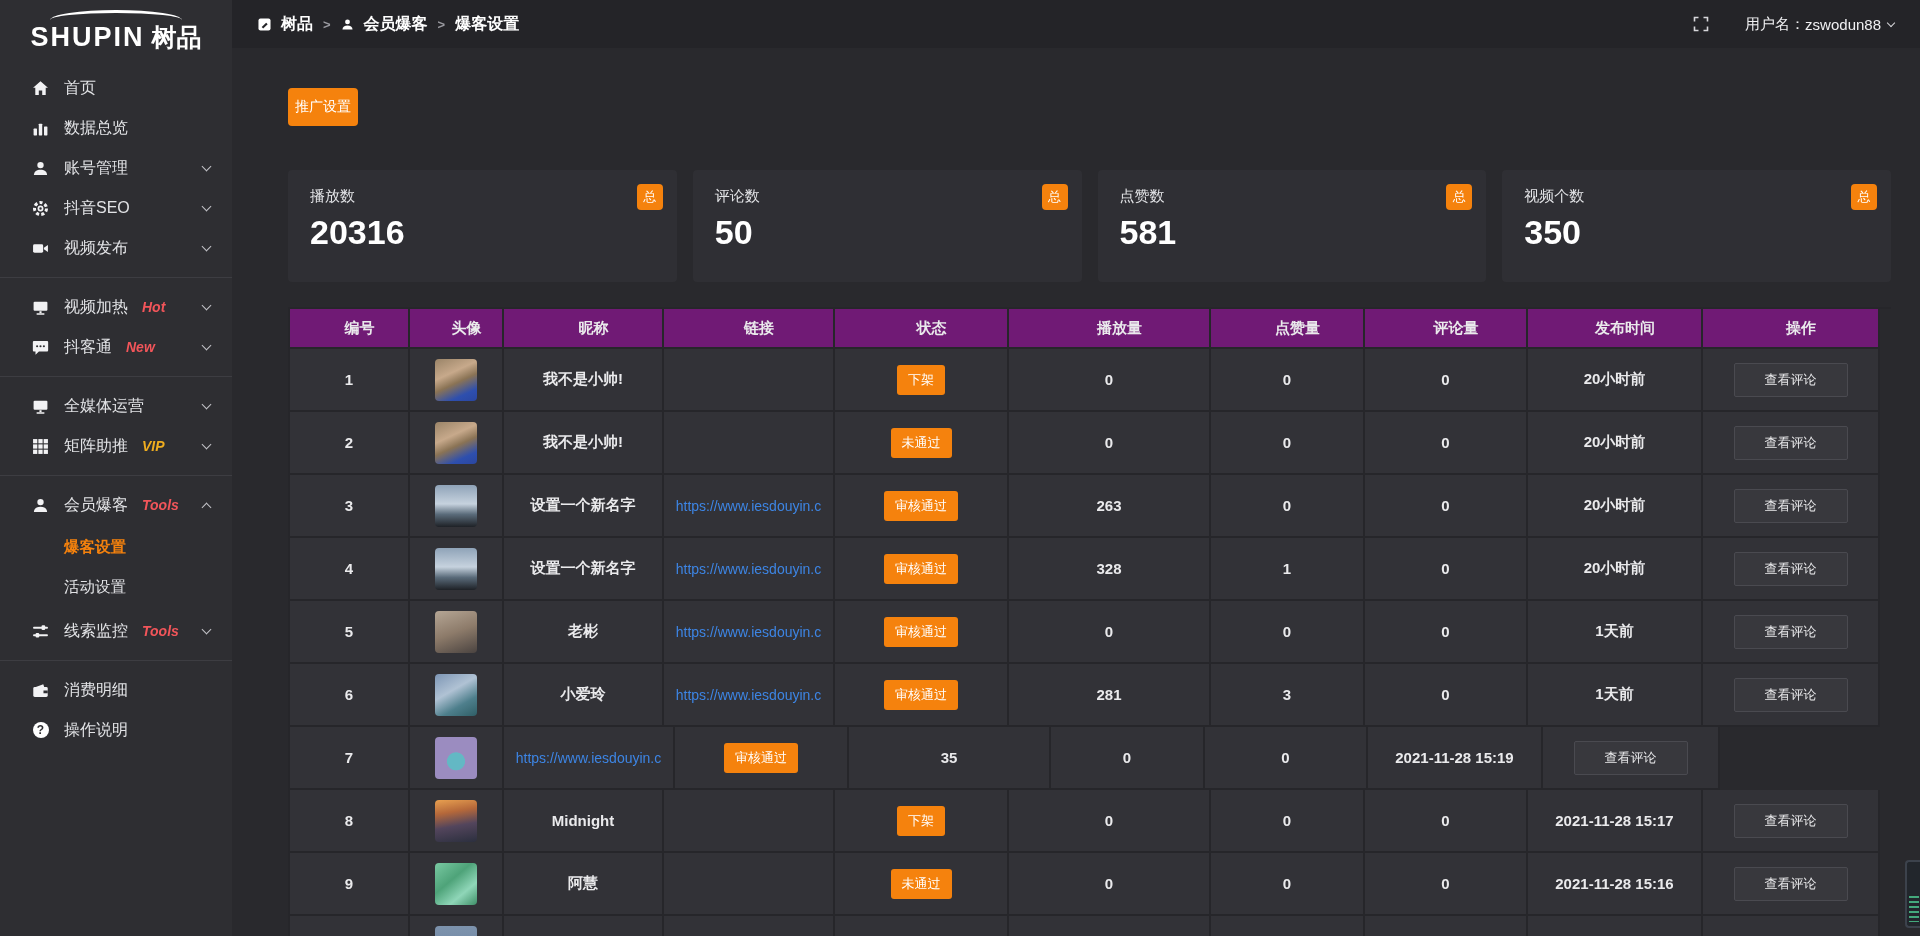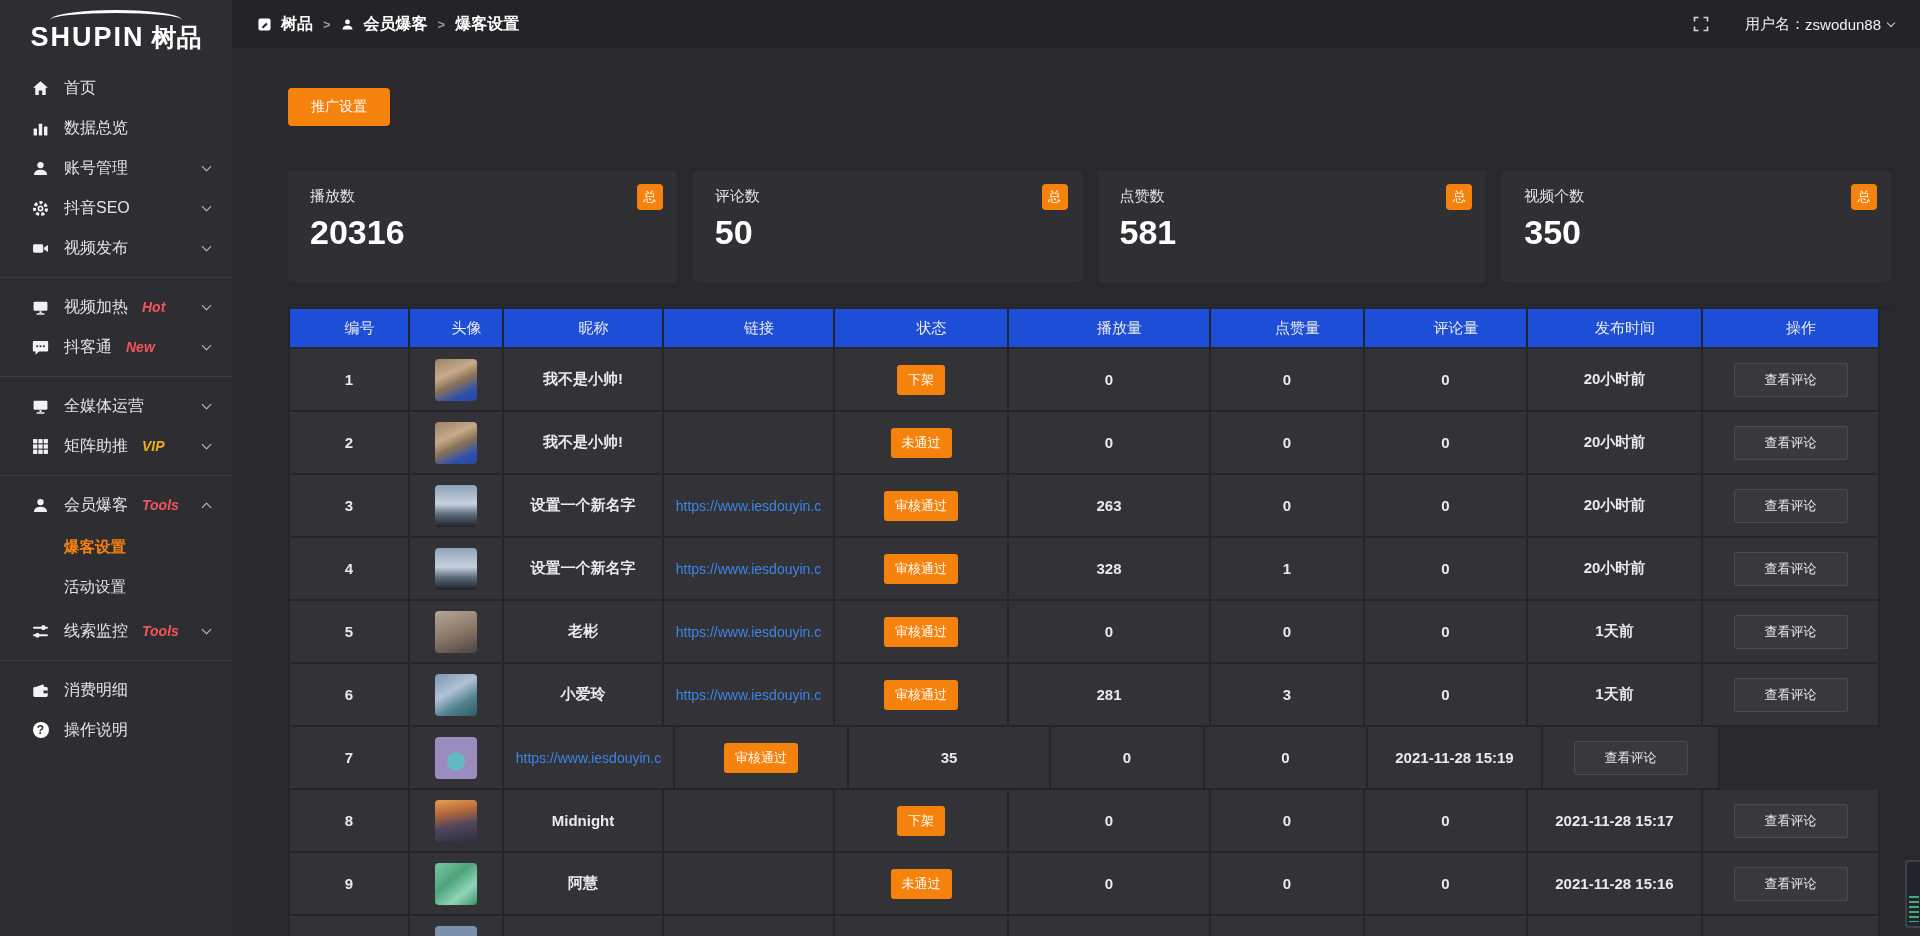--- a/index.html
+++ b/index.html
@@ -53,40 +53,40 @@
   .user-box { display:flex; align-items:center; font-size:15px; color:#f0f0f2;
     cursor:pointer; }
   .user-caret { width:6px; height:6px; border-right:1.5px solid #d6d6da;
     border-bottom:1.5px solid #d6d6da; transform:rotate(45deg);
     margin:-2px 0 0 7px; }
 
   
   .main { position:absolute; left:232px; top:48px; right:0; bottom:0;
     padding:40px 29px 0 56px; overflow:hidden; background:#29292d; }
   .promo-btn { background:#f5820d; border:none; color:#fff; font-size:14px;
-    padding:10px 23px; border-radius:4px; cursor:pointer;
+    padding:10px 7px; border-radius:4px; cursor:pointer;
     font-family:inherit; display:block; }
   .cards { display:flex; gap:16px; margin-top:44px; }
   .card { position:relative; flex:1 1 0; height:112px; background:#2f2f34;
     border-radius:4px; padding:17px 22px; }
   .card-label { font-size:15px; color:#e3e4e7; }
   .card-value { font-size:34px; font-weight:600; color:#fff; margin-top:7px; }
   .card-badge { position:absolute; top:14px; right:14px; width:26px; height:26px;
     background:#f5820d; color:#fff; font-size:13px; border-radius:4px;
     display:flex; align-items:center; justify-content:center; }
 
   
   .table { margin-top:25px; width:1603px; border-left:2px solid #26262a;
     border-top:2px solid #26262a; }
   .tr { display:flex; }
   .td { border-right:2px solid #26262a; border-bottom:2px solid #26262a;
     background:#323237; display:flex; align-items:center; justify-content:center;
     font-size:15px; font-weight:bold; color:#eaeaec; text-align:center;
     overflow:hidden; }
-  .thead .td { background:#1d4ed8; height:40px; font-weight:normal;padding-left:21px; }
+  .thead .td { background:#701a75; height:40px; font-weight:bold;padding-left:21px; }
   .tbody .td { height:63px; }
   .c1{width:120px;} .c2{width:94px;} .c3{width:160px;text-align:right;} .c4{width:171px;}
   .c5{width:174px;} .c6{width:202px;} .c7{width:154px;} .c8{width:163px;}
   .c9{width:175px;} .c10{width:177px;}
   .avatar { width:42px; height:42px; border-radius:4px; background:#555; }
   .link { color:#3d85e4; font-size:14px; font-weight:normal; cursor:pointer;
     text-decoration:none; white-space:nowrap; max-width:160px; overflow:hidden; }
   .badge { background:#f5820d; color:#fff; font-size:13px; font-weight:normal;
     padding:6px 11px; border-radius:3px; white-space:nowrap; }
   .badge:empty { display:none; }

